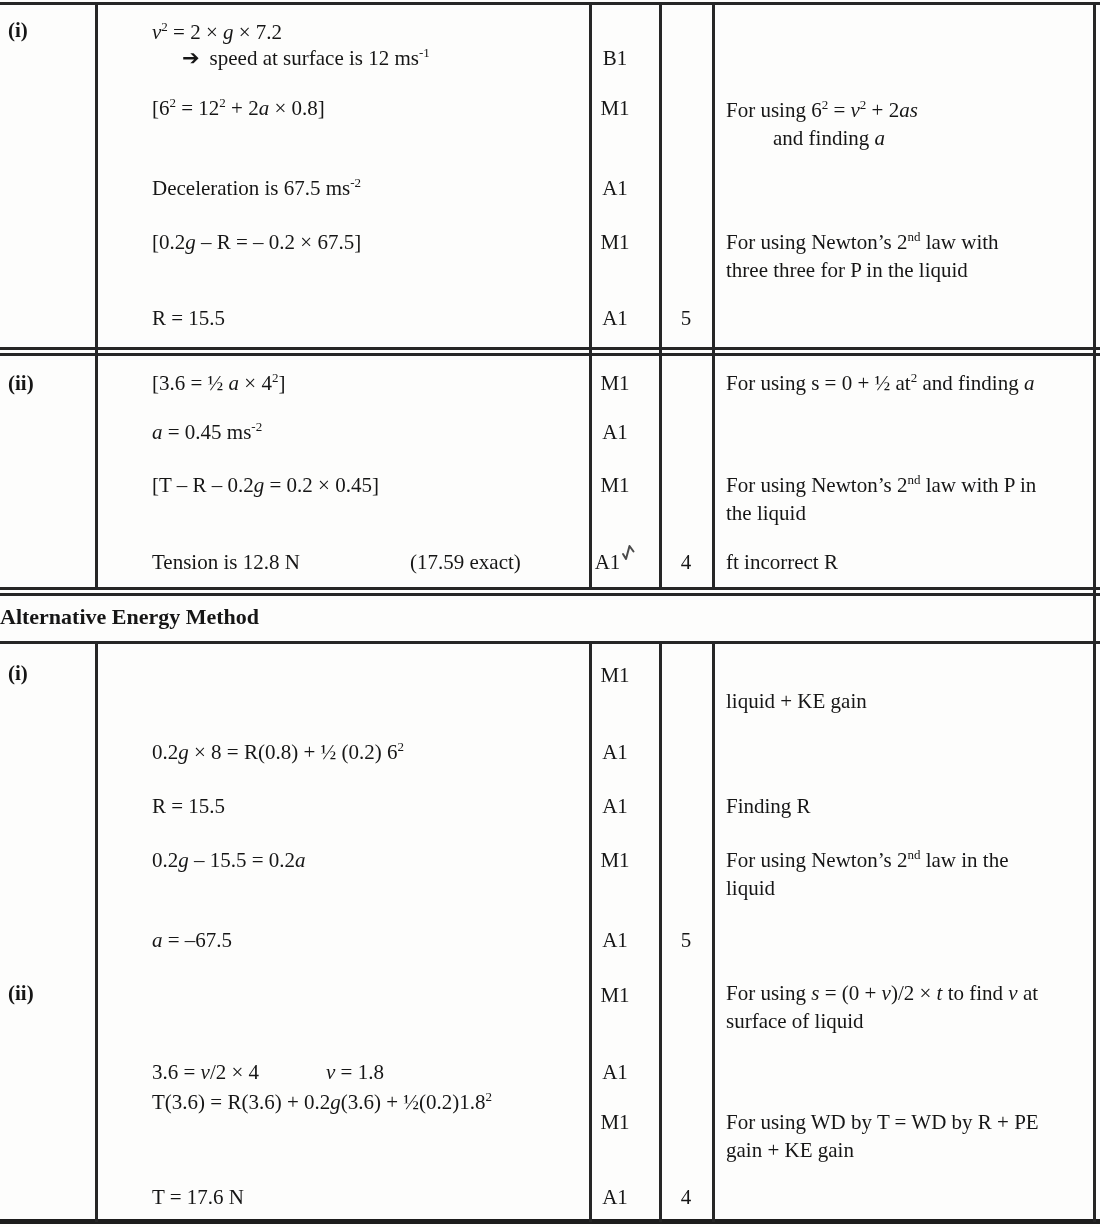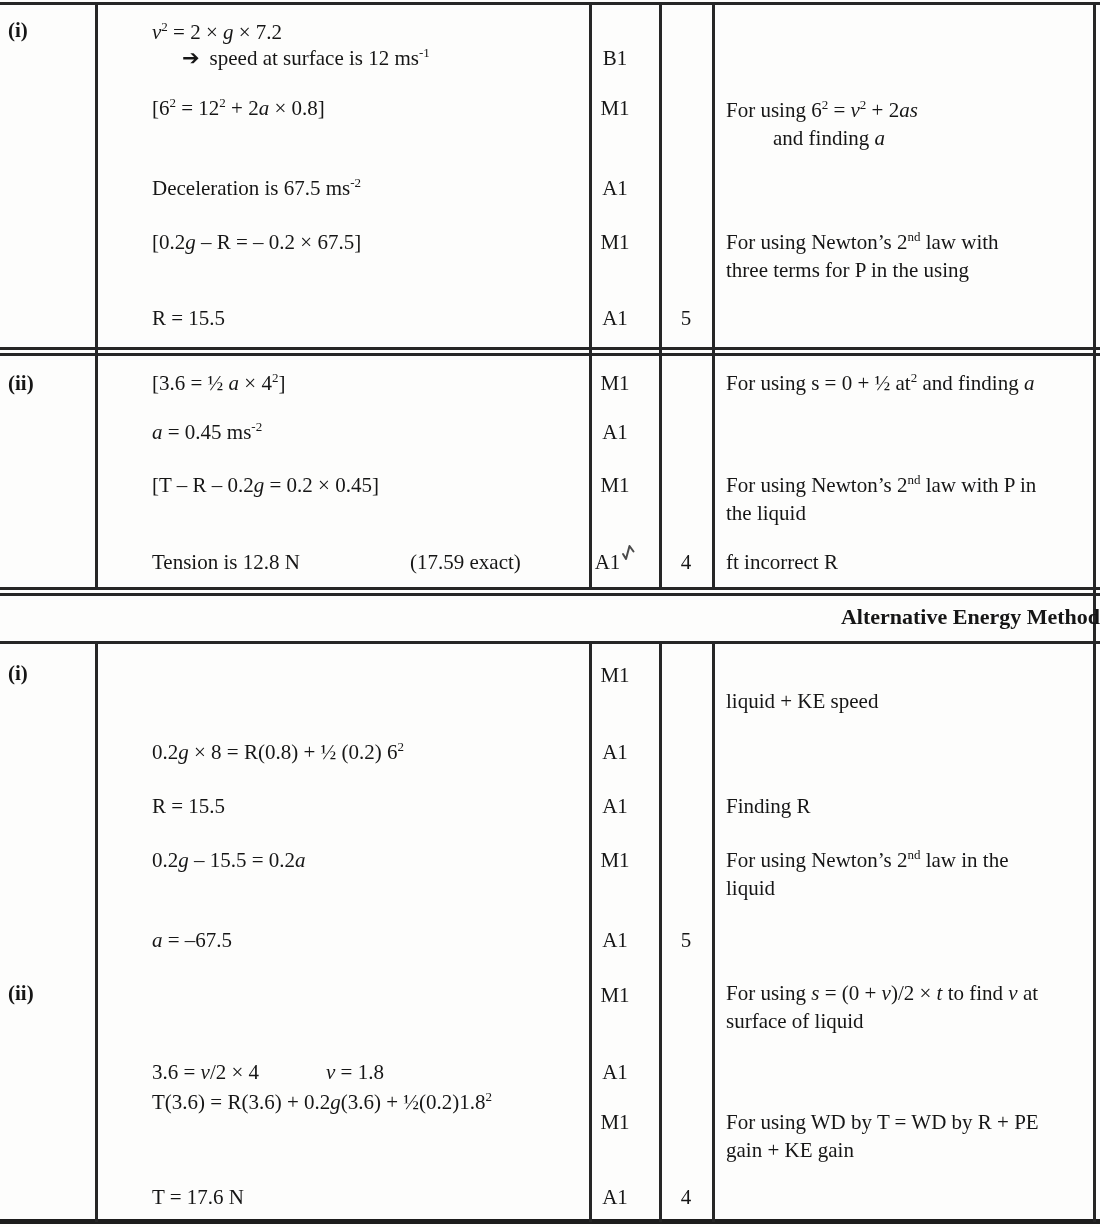--- a/index.html
+++ b/index.html
@@ -13,21 +13,21 @@
     overflow:hidden;
   }
   .hline{position:absolute;left:0;width:1100px;height:3px;background:#262626;}
   .vline{position:absolute;width:3px;background:#262626;}
   .t{position:absolute;left:108px;white-space:nowrap;line-height:28px;margin-left:44px;}
   .partlab{position:absolute;left:8px;width:80px;font-weight:bold;white-space:nowrap;line-height:28px;}
   .mark{position:absolute;left:590px;width:50px;text-align:center;white-space:nowrap;line-height:28px;}
   .total{position:absolute;left:660px;width:52px;text-align:center;white-space:nowrap;line-height:28px;}
   .cmt{position:absolute;left:726px;white-space:nowrap;line-height:28px;}
   .cmt2{left:773px;}
-  .band{position:absolute;left:0;width:1100px;text-align:right;font-weight:bold;font-size:22px;line-height:28px;}
+  .band{position:absolute;left:0;width:1100px;text-align:left;font-weight:bold;font-size:22px;line-height:28px;}
   sup{font-size:13px;line-height:0;}
   .arrow{font-family:"DejaVu Sans",sans-serif;font-weight:bold;margin-right:10px;}
   .tick{position:relative;top:-7px;left:1px;}
 </style>
 </head>
 <body>
 
 <div id="sheet">
 
   <div class="hline" style="top:2px"></div>
@@ -54,21 +54,21 @@
   <div class="mark" style="top:44px">B1</div>
   <div class="t" style="top:94px">[6<sup>2</sup> = 12<sup>2</sup> + 2<i>a</i> × 0.8]</div>
   <div class="mark" style="top:94px">M1</div>
   <div class="cmt" style="top:96px">For using 6<sup>2</sup> = <i>v</i><sup>2</sup> + 2<i>as</i></div>
   <div class="cmt cmt2" style="top:124px">and finding <i>a</i></div>
   <div class="t" style="top:174px">Deceleration is 67.5 ms<sup>-2</sup></div>
   <div class="mark" style="top:174px">A1</div>
   <div class="t" style="top:228px">[0.2<i>g</i> – R = – 0.2 × 67.5]</div>
   <div class="mark" style="top:228px">M1</div>
   <div class="cmt" style="top:228px">For using Newton’s 2<sup>nd</sup> law with</div>
-  <div class="cmt" style="top:256px">three terms for P in the using</div>
+  <div class="cmt" style="top:256px">three three for P in the liquid</div>
   <div class="t" style="top:304px">R = 15.5</div>
   <div class="mark" style="top:304px">A1</div>
   <div class="total" style="top:304px">5</div>
 
   <div class="partlab" style="top:369px">(ii)</div>
   <div class="t" style="top:369px">[3.6 = ½ <i>a</i> × 4<sup>2</sup>]</div>
   <div class="mark" style="top:369px">M1</div>
   <div class="cmt" style="top:369px">For using s = 0 + ½ at<sup>2</sup> and finding <i>a</i></div>
   <div class="t" style="top:418px"><i>a</i> = 0.45 ms<sup>-2</sup></div>
   <div class="mark" style="top:418px">A1</div>
@@ -81,21 +81,21 @@
   <div class="mark" style="top:548px"><span>A1</span><svg class="tick" width="15" height="19" viewBox="0 0 15 19">
         <path d="M2 11 L5 16 L8.5 3 L12.5 8.5" stroke="#4b4b4b" stroke-width="2" fill="none" stroke-linejoin="round" stroke-linecap="round"></path>
       </svg></div>
   <div class="total" style="top:548px">4</div>
   <div class="cmt" style="top:548px">ft incorrect R</div>
 
   <div class="band" style="top:603px">Alternative Energy Method</div>
 
   <div class="partlab" style="top:659px">(i)</div>
   <div class="mark" style="top:661px">M1</div>
-  <div class="cmt" style="top:687px">liquid + KE speed</div>
+  <div class="cmt" style="top:687px">liquid + KE gain</div>
   <div class="t" style="top:738px">0.2<i>g</i> × 8 = R(0.8) + ½ (0.2) 6<sup>2</sup></div>
   <div class="mark" style="top:738px">A1</div>
   <div class="t" style="top:792px">R = 15.5</div>
   <div class="mark" style="top:792px">A1</div>
   <div class="cmt" style="top:792px">Finding R</div>
   <div class="t" style="top:846px">0.2<i>g</i> – 15.5 = 0.2<i>a</i></div>
   <div class="mark" style="top:846px">M1</div>
   <div class="cmt" style="top:846px">For using Newton’s 2<sup>nd</sup> law in the</div>
   <div class="cmt" style="top:874px">liquid</div>
   <div class="t" style="top:926px"><i>a</i> = –67.5</div>

